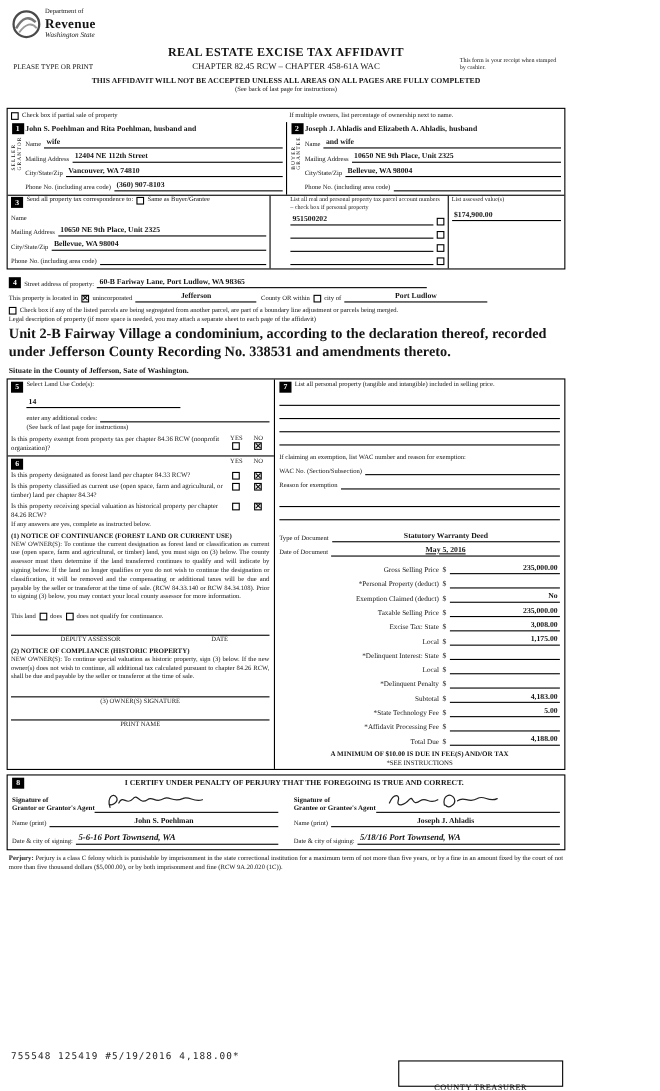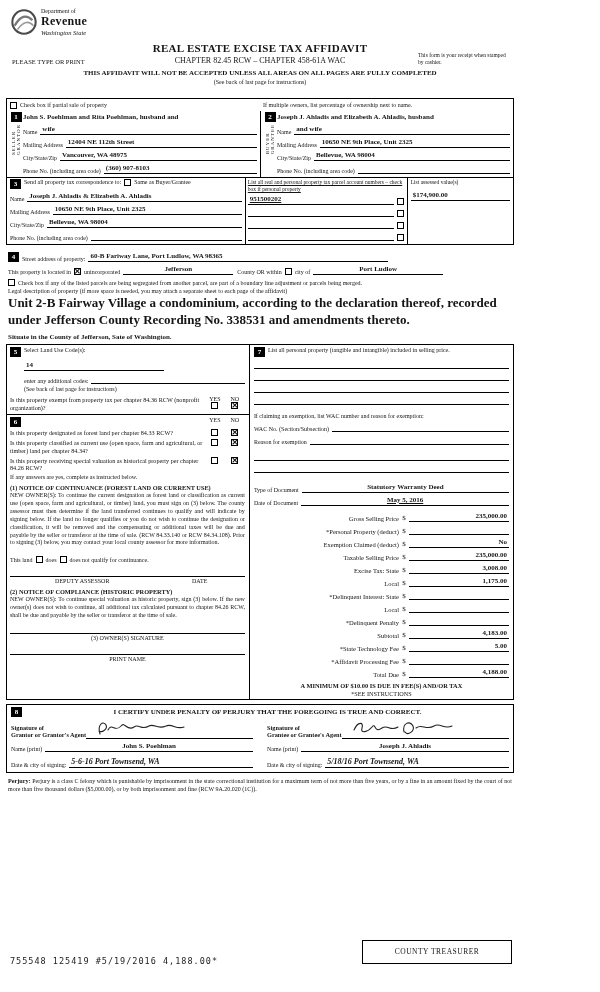--- a/index.html
+++ b/index.html
@@ -44,21 +44,21 @@
   .partial-row .half { padding:1px 3px; display:flex; align-items:center; gap:3px; }
 
   .party-cell { display:flex; padding:1px 3px 3px 2px; }
   .vstrip { width:14px; display:flex; flex-direction:column; align-items:center; gap:2px; }
   .vwords { display:flex; gap:0; }
   .vert { writing-mode:vertical-rl; transform:rotate(180deg); font-size:5px; letter-spacing:1px; line-height:1.1; }
   .party-fields { flex:1; min-width:0; }
   .preline { font-weight:bold; font-size:7px; line-height:10px; padding-left:0; white-space:nowrap; overflow:hidden; }
 
   .s3-left { width:47%; padding:1px 3px 3px 3px; }
-  .s3-mid  { width:32%; padding:1px 3px 3px 2px;text-decoration:underline; }
+  .s3-mid  { width:32%; padding:1px 3px 3px 18px; }
   .s3-right{ width:21%; padding:1px 3px 3px 3px; }
   .s3-head { display:flex; gap:3px; align-items:flex-start; }
   .prow { display:flex; align-items:flex-end; gap:3px; height:12px; }
 
   
   .sec4 { padding:2px 2px 0 2px; }
   .legalval { font-weight:bold; font-size:13px; line-height:1.3; margin-top:1px; }
   .situate { font-weight:600; font-size:7px; margin:4px 0 3px 0; }
 
   
@@ -95,22 +95,22 @@
   .sigrow { display:flex; align-items:flex-end; }
   .sigcanvas { flex:1; border-bottom:1px solid #000; height:20px; position:relative; }
   .sigcanvas svg { position:absolute; left:8px; bottom:0; }
   .hand { font-style:italic; font-weight:bold; font-size:8px; line-height:10px; }
 
   
   .perjury { font-size:6px; line-height:1.35; text-align:justify; margin-top:4px; padding:0 2px; }
   .perjury b { font-size:6.2px; }
   .stamp { position:absolute; left:10px; bottom:26px; font-family:"DejaVu Sans Mono", monospace;
            font-size:8.5px; letter-spacing:1px; color:#222; }
-  .treasurer { position:absolute; right:8px; bottom:28px; width:150px; height:24px;
-               border:1px solid #000; text-align:center; font-size:7.5px; padding-top:6px; letter-spacing:.5px; }
+  .treasurer { position:absolute; right:8px; bottom:4px; width:150px; height:24px;
+               border:1px solid #000; text-align:center; font-size:7.5px; padding-top:19px; letter-spacing:.5px; }
 </style>
 </head>
 <body>
 
 <div class="page">
 
   <div class="hdr">
     <div class="logo">
       <svg width="28" height="28" viewBox="0 0 30 30">
         <circle cx="15" cy="15" r="12.5" fill="none" stroke="#4a4a4a" stroke-width="2.2"></circle>
@@ -156,21 +156,21 @@
           <div class="field">
             <span class="lbl">Name</span>
             <span class="line">wife</span>
           </div>
           <div class="field">
             <span class="lbl">Mailing Address</span>
             <span class="line">12404 NE 112th Street</span>
           </div>
           <div class="field">
             <span class="lbl">City/State/Zip</span>
-            <span class="line">Vancouver, WA 48975</span>
+            <span class="line">Vancouver, WA 74810</span>
           </div>
           <div class="field">
             <span class="lbl">Phone No. (including area code)</span>
             <span class="line">(360) 907-8103</span>
           </div>
         </div>
       </div>
 
       <div class="half party-cell bL">
         <div class="vstrip">
@@ -205,21 +205,20 @@
     <div class="row bT">
       <div class="s3-left">
         <div class="s3-head">
           <span class="numbox">3</span>
           <span class="small">Send all property tax correspondence to:</span>
           <span class="cb"></span>
           <span class="small">Same as Buyer/Grantee</span>
         </div>
         <div class="field">
           <span class="lbl">Name</span>
-          <span class="line">Joseph J. Ahladis &amp; Elizabeth A. Ahladis</span>
         </div>
         <div class="field">
           <span class="lbl">Mailing Address</span>
           <span class="line">10650 NE 9th Place, Unit 2325</span>
         </div>
         <div class="field">
           <span class="lbl">City/State/Zip</span>
           <span class="line">Bellevue, WA 98004</span>
         </div>
         <div class="field">

